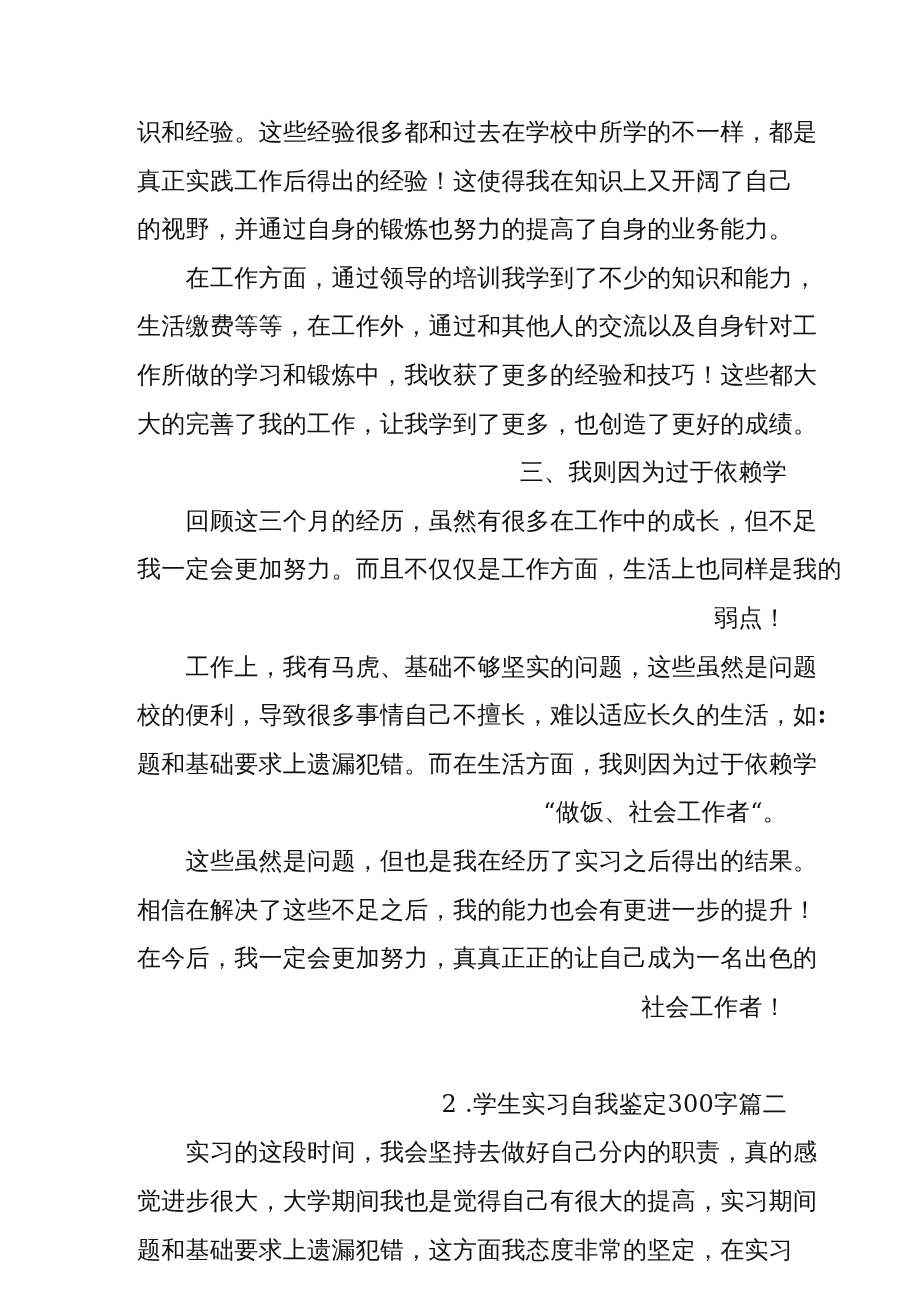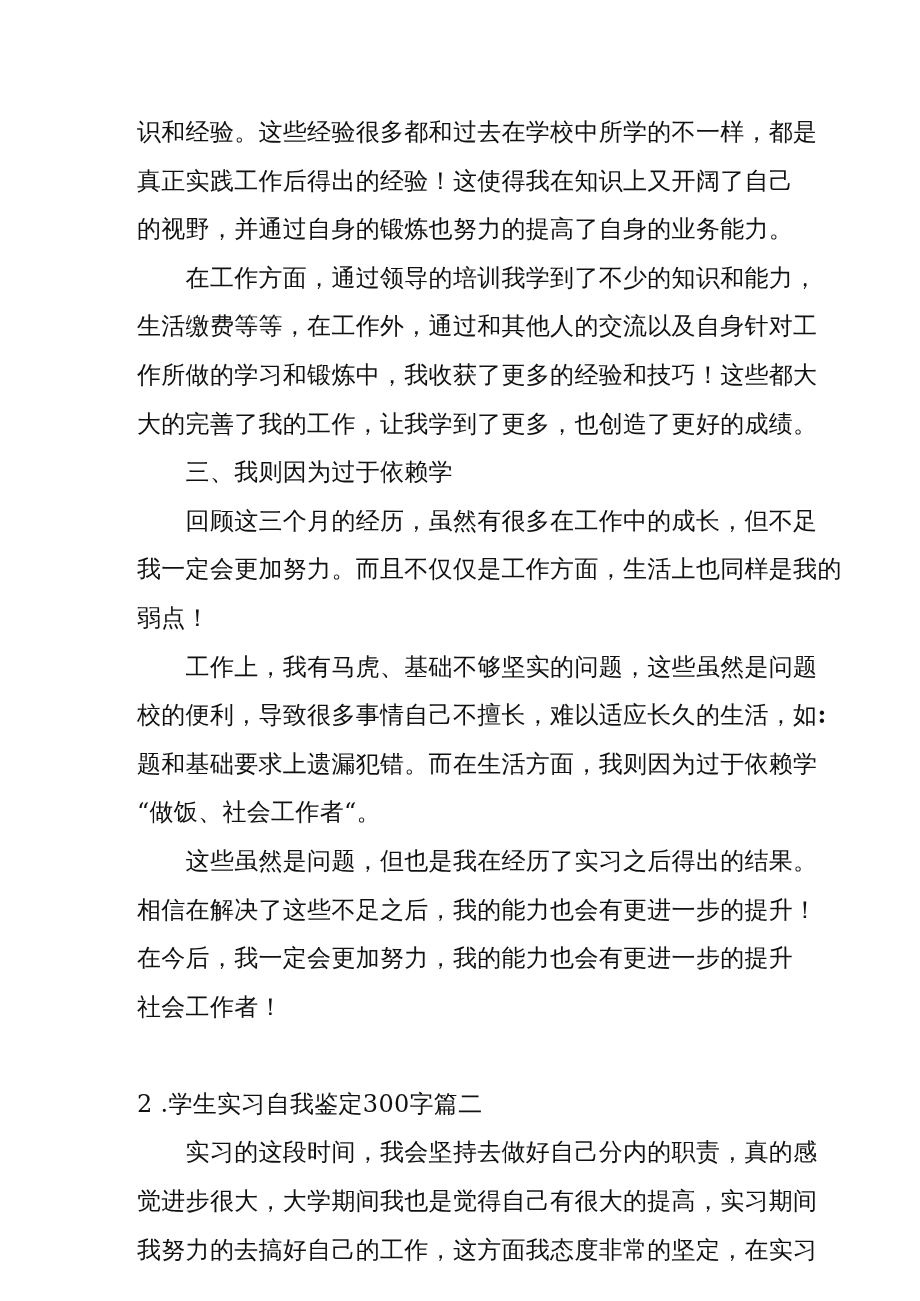--- a/index.html
+++ b/index.html
@@ -21,20 +21,21 @@
     top: 108px;
     width: 650px;
   }
   .line {
     display: block;
     height: 48.6px;
     line-height: 48.6px;
     font-size: 24px;
     white-space: nowrap;
     letter-spacing: 0.3px;
+    text-align: right;
   }
   .indent {
     padding-left: 48.6px;
   }
   .gap {
     display: block;
     height: 48.6px;
   }
   .squeeze {
     display: inline-block;
@@ -72,27 +73,27 @@
   <div>
     <span class="line indent">工作上，我有马虎、基础不够坚实的问题，这些虽然是问题</span>
     <span class="line"><span>校的便利，导致很多事情自己不擅长，难以适应长久的生活，如</span><span class="squeeze">:</span></span>
     <span class="line">题和基础要求上遗漏犯错。而在生活方面，我则因为过于依赖学</span>
     <span class="line">“做饭、社会工作者“。</span>
   </div>
 
   <div>
     <span class="line indent">这些虽然是问题，但也是我在经历了实习之后得出的结果。</span>
     <span class="line">相信在解决了这些不足之后，我的能力也会有更进一步的提升！</span>
-    <span class="line">在今后，我一定会更加努力，我的能力也会有更进一步的提升</span>
+    <span class="line">在今后，我一定会更加努力，真真正正的让自己成为一名出色的</span>
     <span class="line">社会工作者！</span>
   </div>
 
   <span class="gap"></span>
 
   <span class="line">2 .学生实习自我鉴定300字篇二</span>
 
   <div>
     <span class="line indent">实习的这段时间，我会坚持去做好自己分内的职责，真的感</span>
     <span class="line">觉进步很大，大学期间我也是觉得自己有很大的提高，实习期间</span>
-    <span class="line">我努力的去搞好自己的工作，这方面我态度非常的坚定，在实习</span>
+    <span class="line">题和基础要求上遗漏犯错，这方面我态度非常的坚定，在实习</span>
   </div>
 
 </div>
 
 </body></html>

